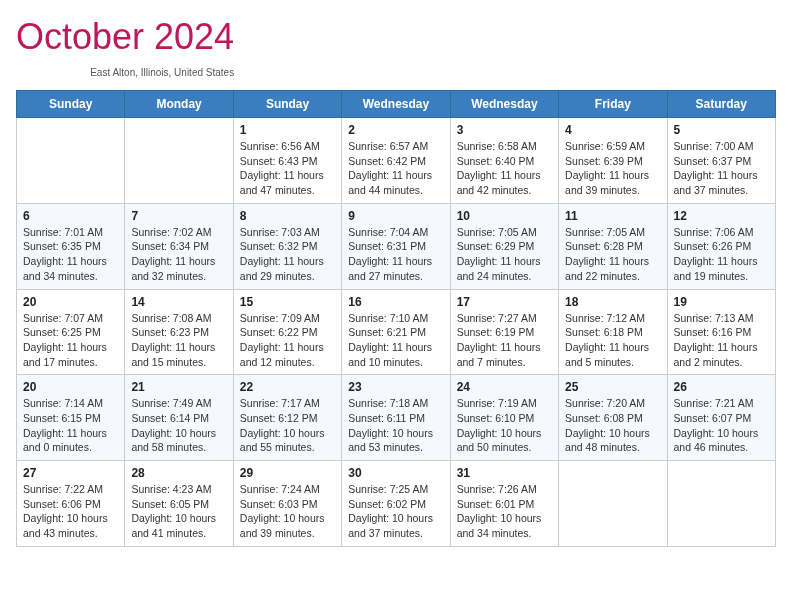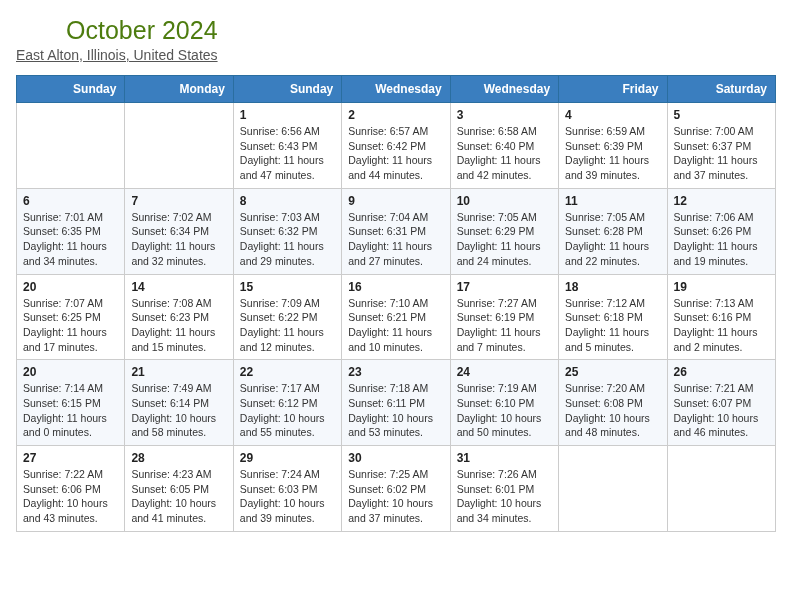--- a/index.html
+++ b/index.html
@@ -18,39 +18,38 @@
     }
     .logo {
       display: flex;
       flex-direction: column;
       align-items: flex-start;
     }
     .title-section {
       text-align: right;
     }
     .month-title {
-      font-size: 25px;
+      font-size: 36px;
       font-weight: normal;
-      color: #4d7c0f;
+      color: #be185d;
     }
     .location {
-      font-size: 14px;
+      font-size: 10px;
       color: #555;
-      margin-top: 2px;
-      text-decoration: underline;
+      margin-top: 9px;
     }
     .calendar {
       width: 100%;
       border-collapse: collapse;
       font-size: 11px;
     }
     .calendar th {
       background: #3a7ebf;
       color: #fff;
-      text-align: right;
+      text-align: center;
       padding: 6px 8px;
       font-size: 12px;
       font-weight: bold;
       border: 1px solid #2a6ea0;
     }
     .calendar td {
       border: 1px solid #ccc;
       vertical-align: top;
       padding: 5px 6px;
       width: 108px;

